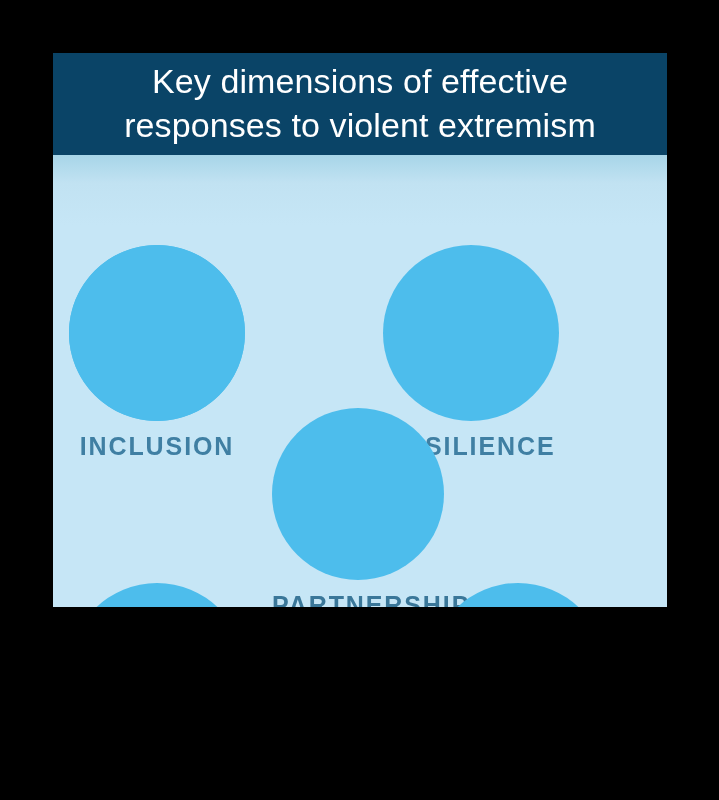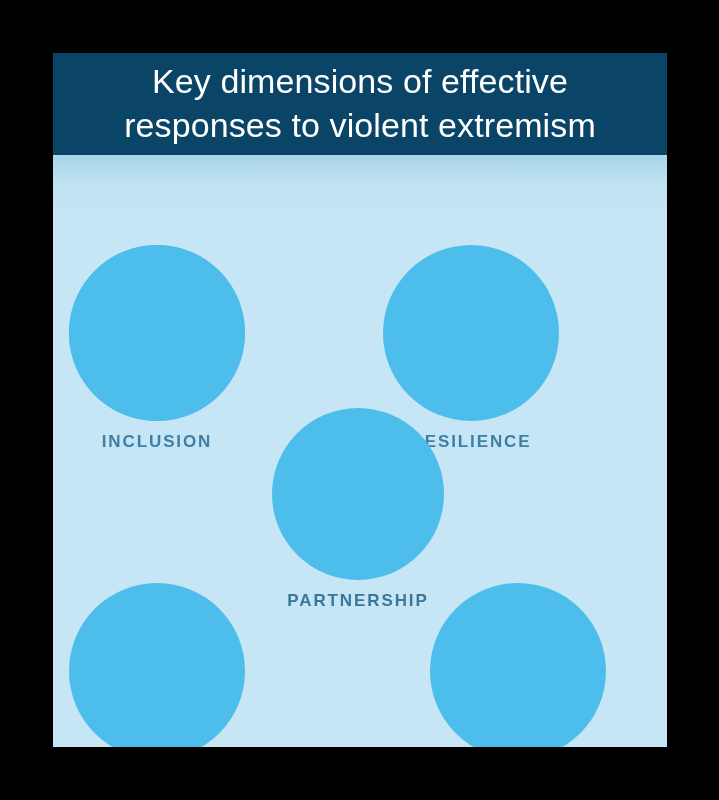--- a/index.html
+++ b/index.html
@@ -12,21 +12,21 @@
   }
   body {
     font-family: "Liberation Sans", sans-serif;
   }
 
   #infographic {
     position: absolute;
     left: 53px;
     top: 53px;
     width: 614px;
-    height: 694px;
+    height: 554px;
     overflow: hidden;
   }
 
   
   .header {
     position: absolute;
     left: 0;
     top: 0;
     width: 614px;
     height: 102px;
@@ -79,21 +79,21 @@
   .tile.center .tile-circle-wrap,
   .tile.center .circle {
     width: 172px;
     height: 172px;
   }
   .tile.center { width: 172px; }
 
   .tile-label {
     margin-top: 11px;
     font-family: "Liberation Sans", sans-serif;
-    font-size: 17px;
+    font-size: 25px;
     font-weight: bold;
     letter-spacing: 1.9px;
     color: #3f7fa3;
     white-space: nowrap;
   }
   .tile.center .tile-label { color: #3a7799; }
 
   
   .tile.tl { left: 16px;  top: 90px; }
   .tile.tr { left: 330px; top: 90px; }

